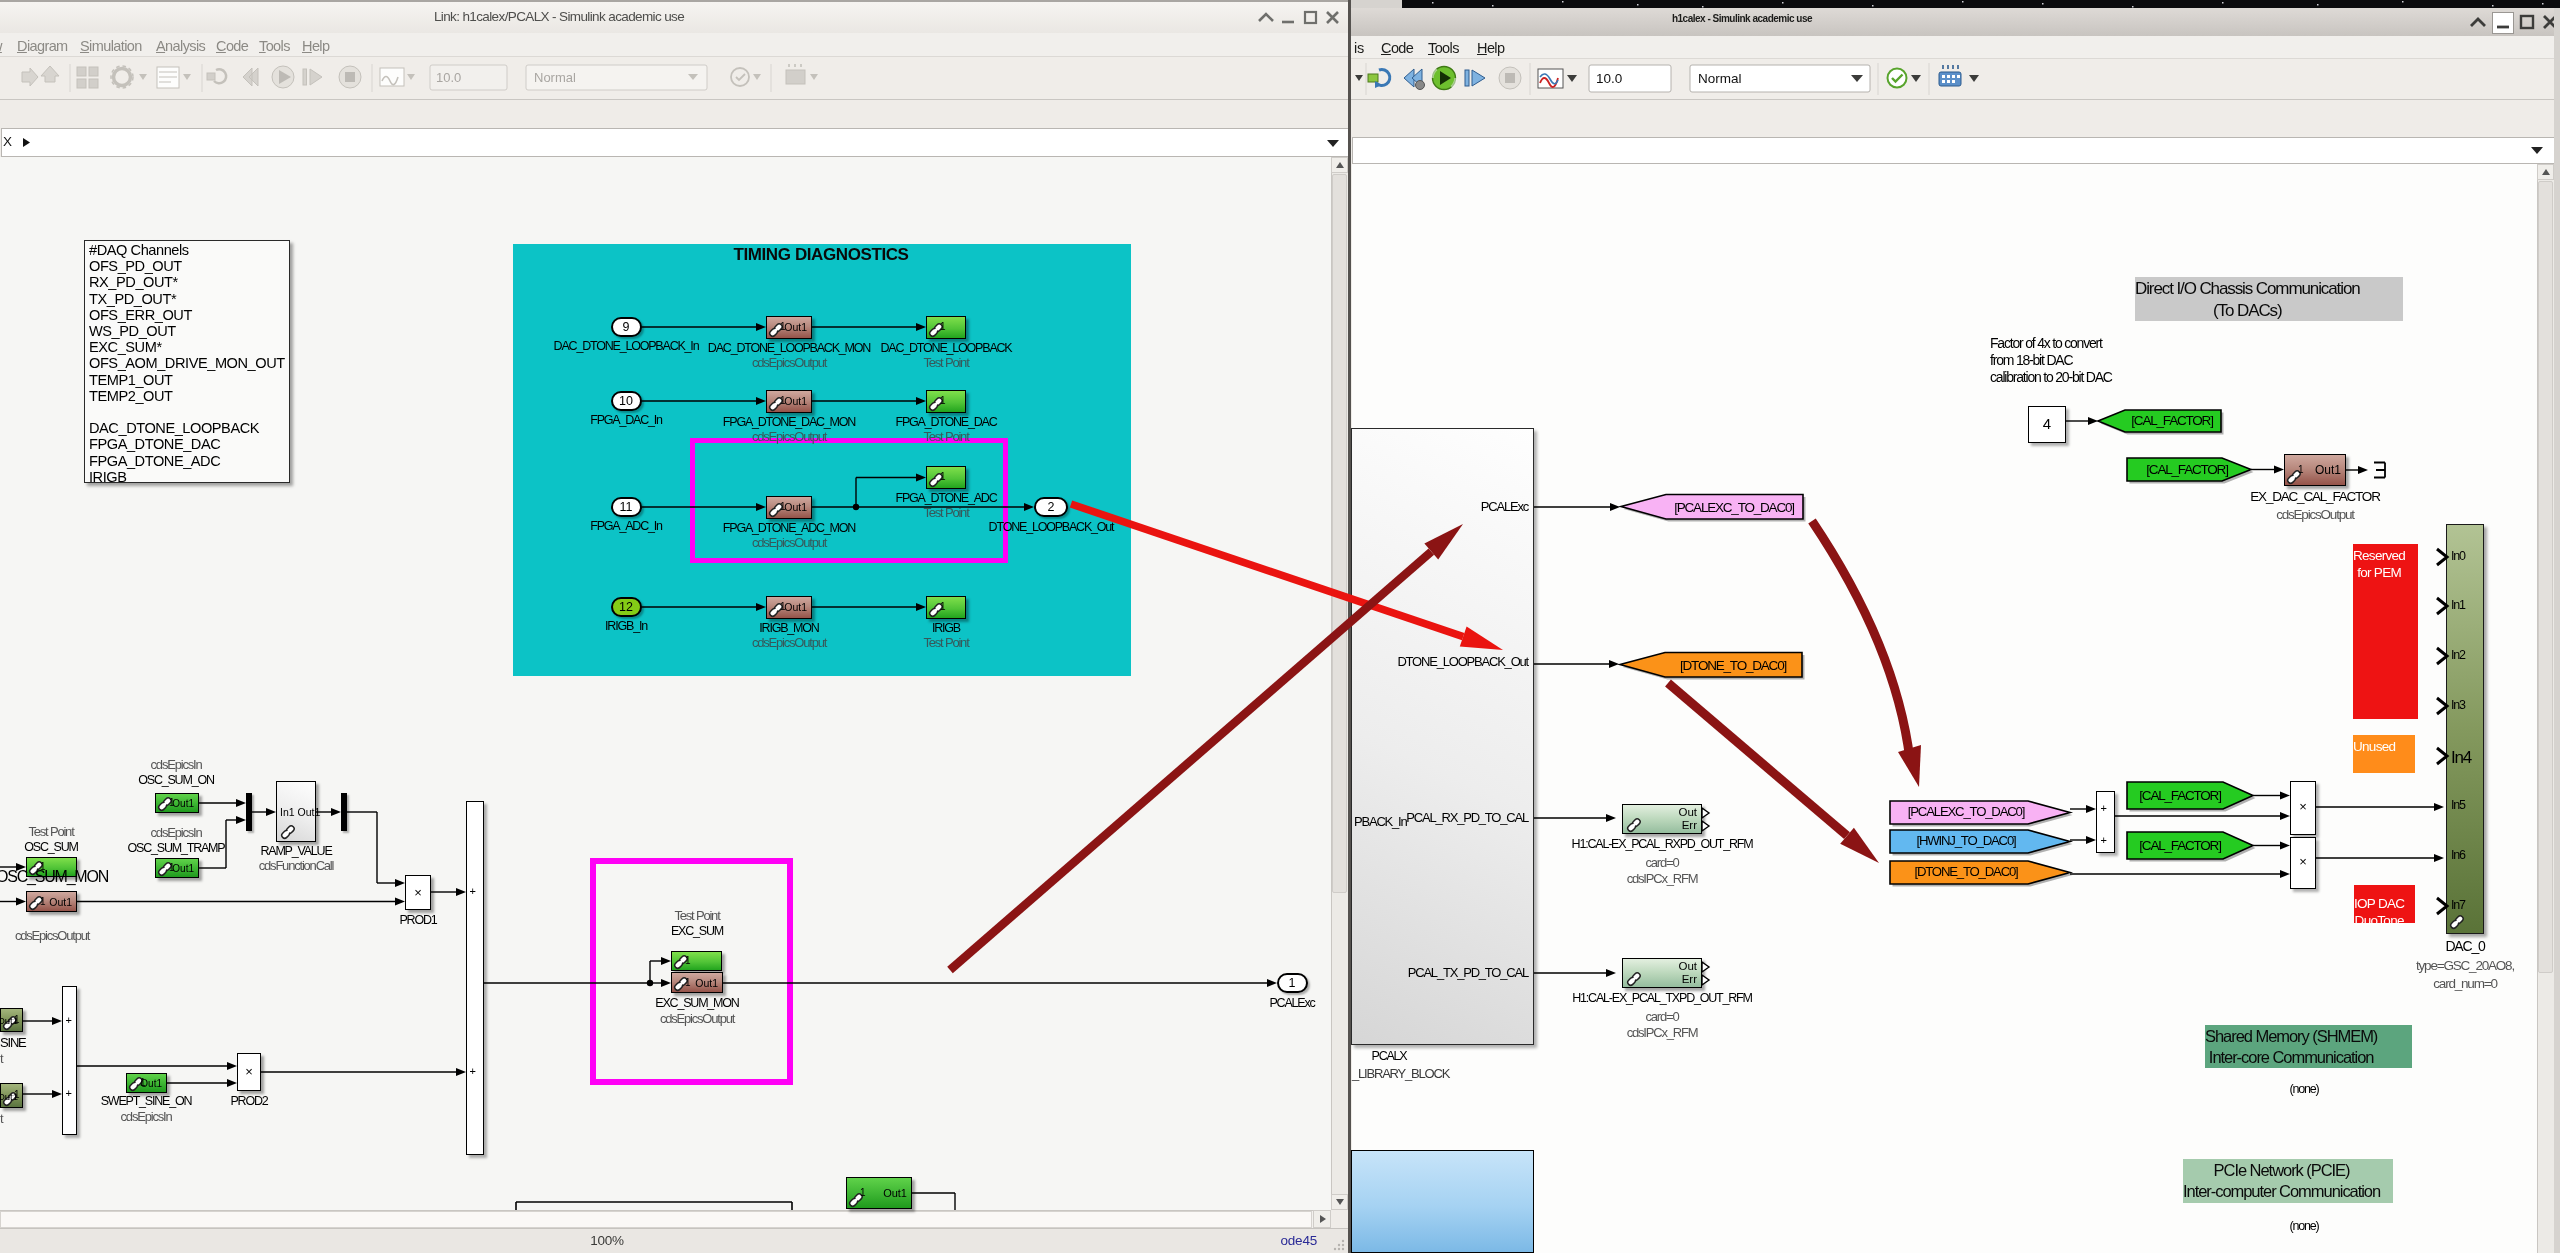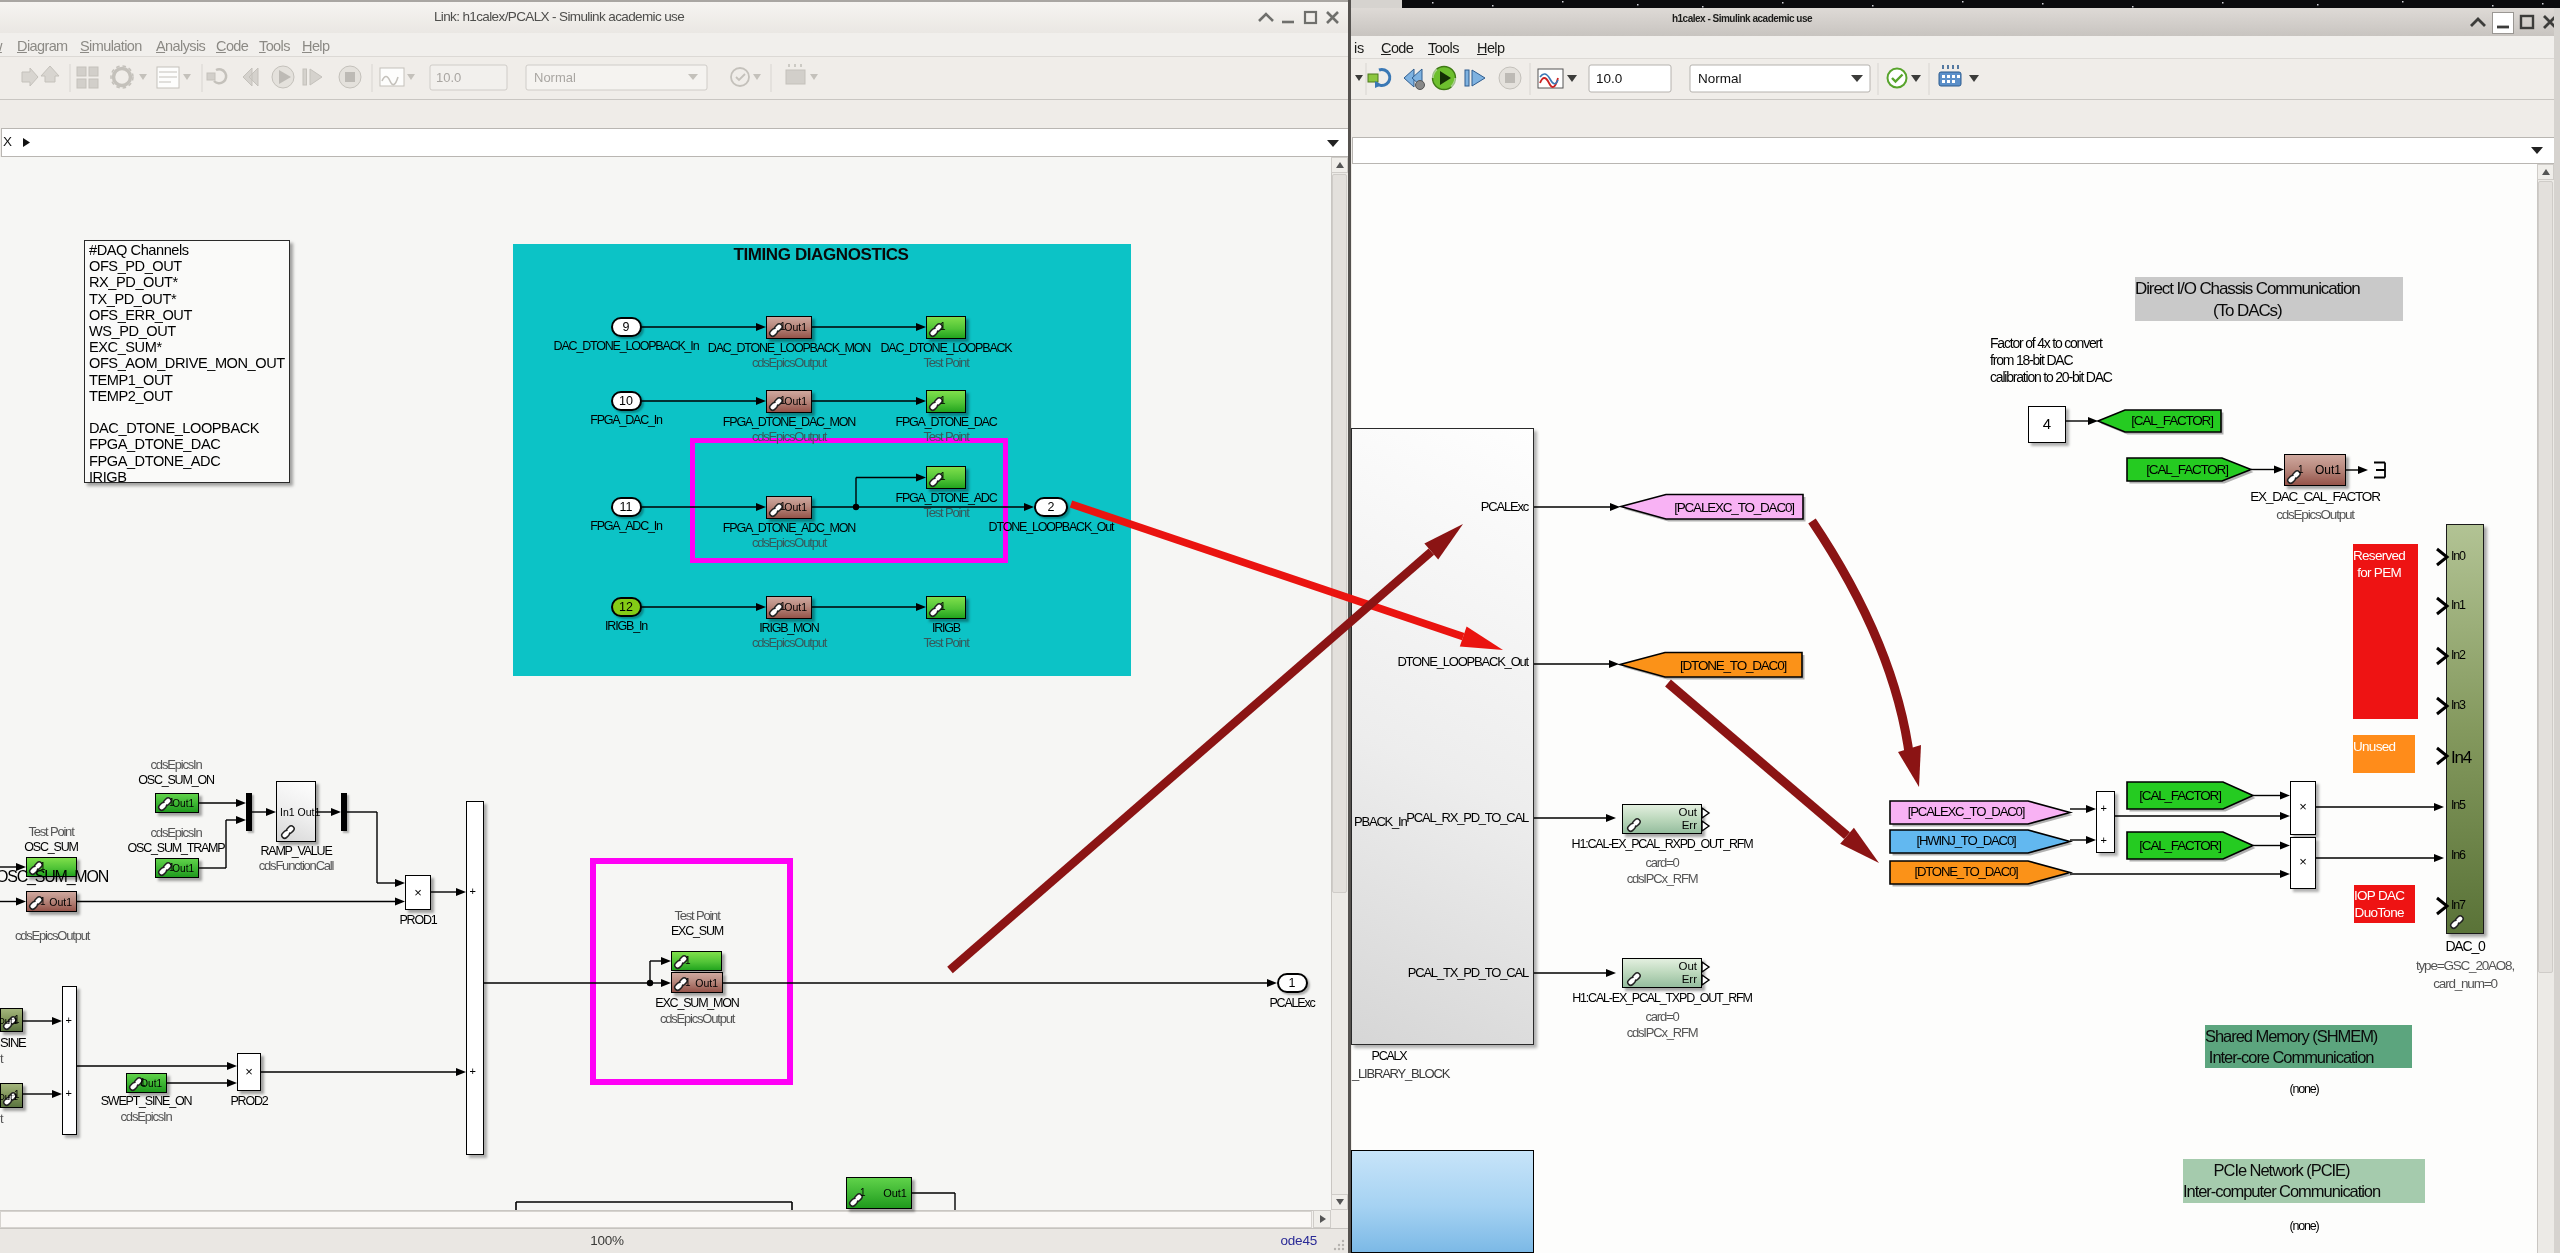--- a/index.html
+++ b/index.html
@@ -550,21 +550,21 @@
 <div class="lb" style="left:2465px;top:939px;font-size:14px;color:#000;font-weight:normal;letter-spacing:-1.2px;transform:translateX(-50%)">DAC_0</div>
 <div class="lb" style="left:2465px;top:958px;font-size:13.5px;color:#555;font-weight:normal;letter-spacing:-1.2px;transform:translateX(-50%)">type=GSC_20AO8,</div>
 <div class="lb" style="left:2465px;top:976px;font-size:13.5px;color:#555;font-weight:normal;letter-spacing:-1.2px;transform:translateX(-50%)">card_num=0</div>
 <div class="" style="left:2353px;top:544px;width:65px;height:175px;background:#ee1313">
     <div style="padding-top:3px;text-align:center;color:#fff;font-size:13.5px;letter-spacing:-0.7px;line-height:17px">Reserved<br>for PEM</div>
   </div>
 <div class="" style="left:2353px;top:735px;width:62px;height:38px;background:#ff8c1a">
     <div style="padding-top:4px;text-align:center;color:#fff;font-size:13.5px;letter-spacing:-0.7px">Unused</div>
   </div>
 <div class="" style="left:2354px;top:885px;width:61px;height:38px;background:#ee1313">
-    <div style="padding-top:2px;text-align:center;color:#fff;font-size:13.5px;letter-spacing:-0.7px;line-height:17px">IOP DAC<br>DuoTone</div>
+    <div style="padding-top:10px;text-align:center;color:#fff;font-size:13.5px;letter-spacing:-0.7px;line-height:17px">IOP DAC<br>DuoTone</div>
   </div>
 <div class="" style="left:2135px;top:277px;width:268px;height:44px;background:#c9c9c9">
     <div style="text-align:center;color:#0a0a0a;font-size:17px;letter-spacing:-1.1px;line-height:21.5px;padding-top:1px">Direct I/O Chassis Communication<br>(To DACs)</div>
   </div>
 <div class="lb" style="left:1990px;top:336px;font-size:14px;color:#000;font-weight:normal;letter-spacing:-1.2px">Factor of 4x to convert</div>
 <div class="lb" style="left:1990px;top:353px;font-size:14px;color:#000;font-weight:normal;letter-spacing:-1.2px">from 18-bit DAC</div>
 <div class="lb" style="left:1990px;top:370px;font-size:14px;color:#000;font-weight:normal;letter-spacing:-1.2px">calibration to 20-bit DAC</div>
 <div class="" style="left:2028px;top:406px;width:38px;height:37px;background:#fff;border:1.9px solid #000;box-shadow:2.5px 2.5px 2.5px rgba(0,0,0,0.3);font-size:15px;text-align:center;line-height:34px">4</div>
 <div class="lb" style="left:2172px;top:413px;font-size:13.5px;color:#000;font-weight:normal;letter-spacing:-1.2px;transform:translateX(-50%)">[CAL_FACTOR]</div>
 <div class="lb" style="left:2187px;top:462px;font-size:13.5px;color:#000;font-weight:normal;letter-spacing:-1.2px;transform:translateX(-50%)">[CAL_FACTOR]</div>
@@ -578,21 +578,21 @@
     </svg>
     <span class="b1">1</span>
     <span class="bo" style="font-size:12px">Out1</span>
   </div>
 <div class="lb" style="left:2315px;top:489px;font-size:13.5px;color:#000;font-weight:normal;letter-spacing:-1.2px;transform:translateX(-50%)">EX_DAC_CAL_FACTOR</div>
 <div class="lb" style="left:2315px;top:507px;font-size:13.5px;color:#555;font-weight:normal;letter-spacing:-1.2px;transform:translateX(-50%)">cdsEpicsOutput</div>
 <div class="" style="left:2205px;top:1025px;width:207px;height:43px;background:#5ca57e">
     <div style="text-align:center;color:#0a0a0a;font-size:16.5px;letter-spacing:-1.05px;line-height:21px;padding-top:1px">Shared Memory (SHMEM)<br>Inter-core Communication</div>
   </div>
 <div class="lb" style="left:2304px;top:1082px;font-size:12.5px;color:#000;font-weight:normal;letter-spacing:-1.2px;transform:translateX(-50%)">(none)</div>
-<div class="" style="left:2183px;top:1159px;width:242px;height:44px;background:#a5cbad">
+<div class="" style="left:2183px;top:1159px;width:210px;height:44px;background:#a5cbad">
     <div style="text-align:center;color:#0a0a0a;font-size:16.5px;letter-spacing:-1.05px;line-height:21px;padding-top:1px">PCIe Network (PCIE)<br>Inter-computer Communication</div>
   </div>
 <div class="lb" style="left:2304px;top:1219px;font-size:12.5px;color:#000;font-weight:normal;letter-spacing:-1.2px;transform:translateX(-50%)">(none)</div>
 <div class="" style="left:1351px;top:1150px;width:183px;height:103px;background:linear-gradient(180deg,#c7e4f9 0%,#a5d2f2 55%,#7cb9e6 100%);border:1.6px solid #000"></div>
 <svg id="dg" style="left:0;top:0;z-index:6;pointer-events:none" width="2560" height="1253">
     <line x1="641.5" y1="327" x2="757" y2="327" stroke="#000" stroke-width="1.4"></line>
     <g transform="translate(766,327) rotate(0)">
       <polygon points="0,0 -10,-4.0 -10,4.0" fill="#000"></polygon>
     </g>
     <line x1="812" y1="327" x2="917" y2="327" stroke="#000" stroke-width="1.4"></line>

